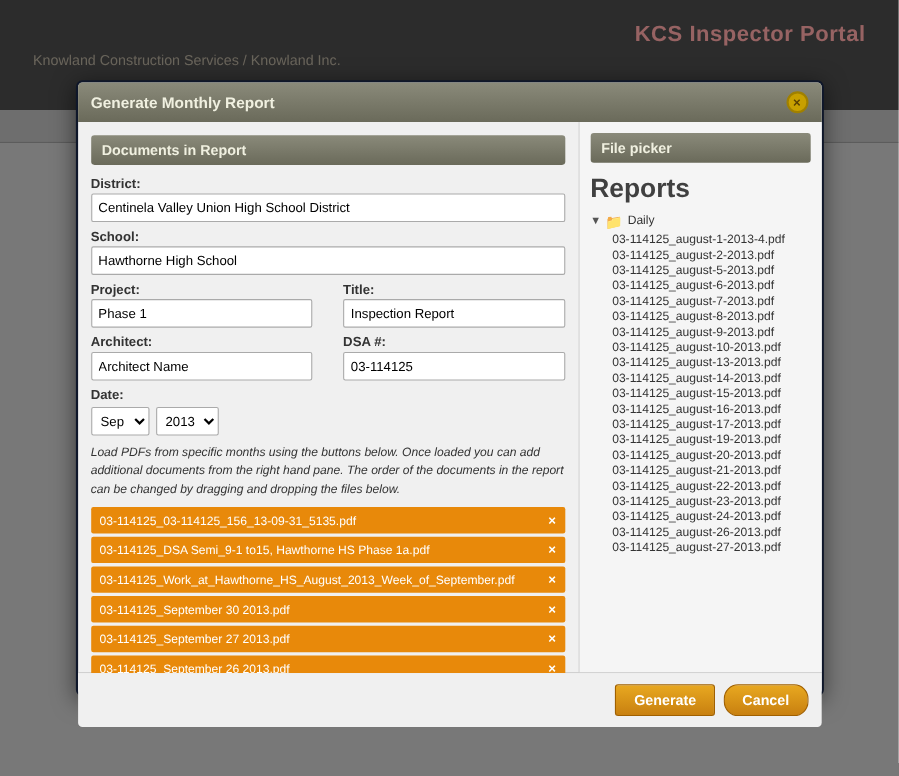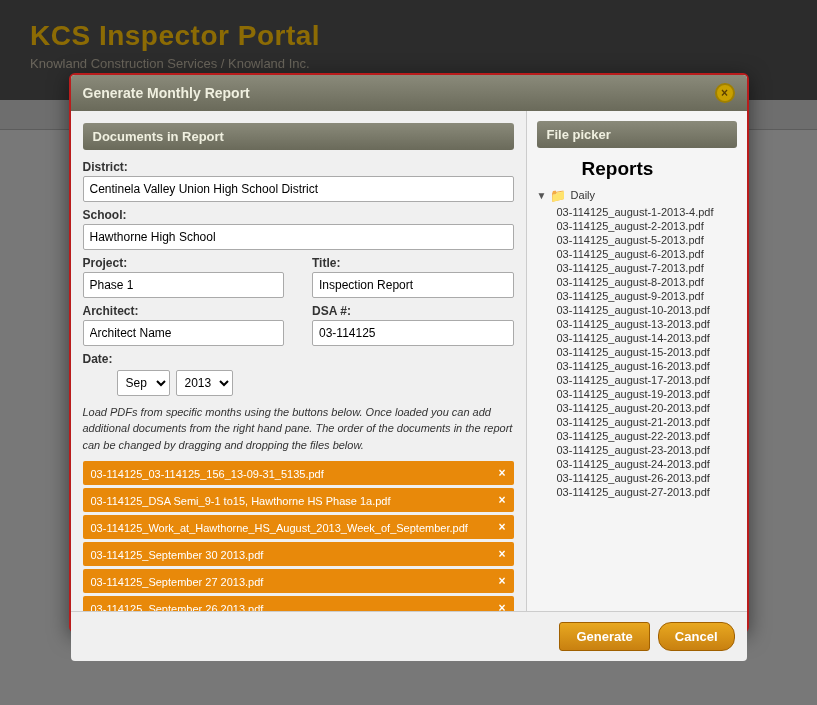--- a/index.html
+++ b/index.html
@@ -22,24 +22,25 @@
       background: #d0d0d0;
     }
 
     .bg-header {
       background: #4a4a4a;
       height: 100px;
       padding: 20px 30px;
     }
 
     .bg-title {
-      color: #eab308;
-      font-size: 28px;
+      color: #fca5a5;
+      font-size: 20px;
       font-weight: bold;
       letter-spacing: 0.5px;
+      text-align: right;
     }
 
     .bg-subtitle {
       color: #b0a898;
       font-size: 13px;
       margin-top: 4px;
     }
 
     .bg-content {
       background: #c8c8c8;
@@ -54,21 +55,21 @@
       height: 705px;
       background: rgba(0,0,0,0.4);
       display: flex;
       align-items: center;
       justify-content: center;
     }
 
     
     .modal {
       background: #f0f0f0;
-      border: 2px solid #b91c1c;
+      border: 2px solid #0f172a;
       border-radius: 6px;
       width: 680px;
       max-height: 560px;
       box-shadow: 0 4px 20px rgba(0,0,0,0.5);
       position: relative;
     }
 
     .modal-title-bar {
       background: linear-gradient(to bottom, #8a8a7a, #6a6a5a);
       border-radius: 4px 4px 0 0;
@@ -148,21 +149,20 @@
 
     .two-col .col {
       flex: 1;
     }
 
     .date-row {
       display: flex;
       gap: 6px;
       align-items: center;
       margin-top: 4px;
-      margin-left: 34px;
     }
 
     .select-field {
       border: 1px solid #aaa;
       background: white;
       padding: 3px 4px;
       font-size: 12px;
       border-radius: 2px;
       height: 26px;
     }
@@ -208,25 +208,24 @@
       background: linear-gradient(to bottom, #8a8a7a, #6a6a5a);
       color: #f0f0e0;
       padding: 6px 10px;
       font-size: 13px;
       font-weight: bold;
       border-radius: 3px;
       margin-bottom: 10px;
     }
 
     .reports-title {
-      font-size: 19px;
-      color: #000000;
+      font-size: 24px;
+      color: #404040;
       font-weight: bold;
       margin-bottom: 8px;
-      margin-left: 45px;
     }
 
     .tree-item {
       font-size: 11px;
       color: #333;
       padding: 1px 0;
     }
 
     .tree-folder {
       display: flex;

